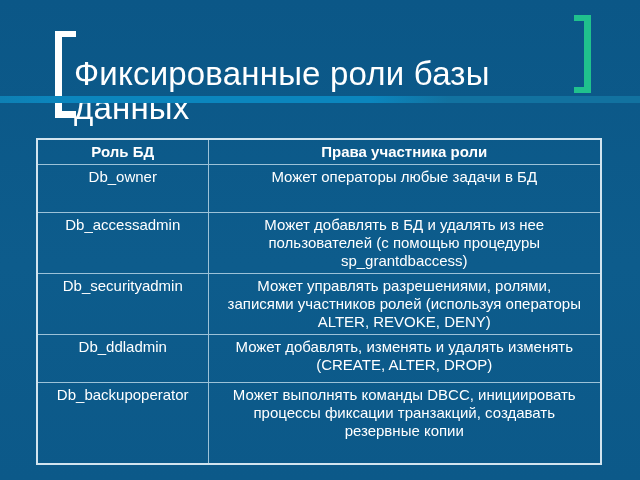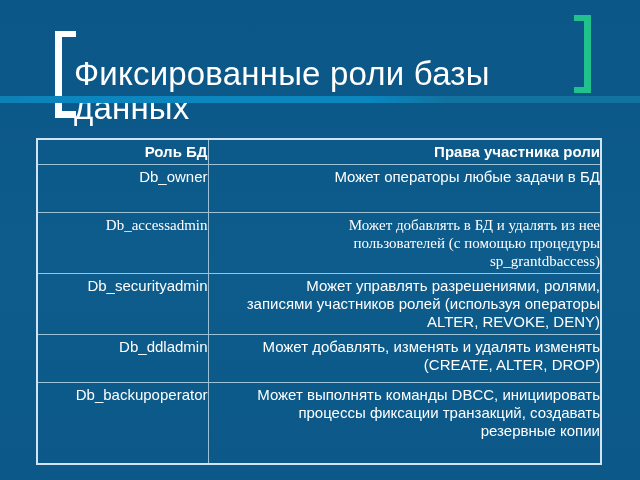--- a/index.html
+++ b/index.html
@@ -43,30 +43,30 @@
   
   table.roles {
     position:absolute; left:36px; top:138px;
     width:564px; border-collapse:collapse; table-layout:fixed;
     border:2px solid #D2E4EF;
   }
   table.roles th, table.roles td {
     border:1px solid #9CC2D8;
     padding:3px 0;
     vertical-align:top;
-    text-align:right;
+    text-align:center;
     color:#FFFFFF;
     font-size:15px; line-height:18px;
     white-space:pre-line;
     overflow:hidden;
   }
   table.roles th { font-weight:bold; }
   table.roles thead tr       { height:25px; }
   table.roles tbody tr:nth-child(1) { height:48px; }
-  table.roles tbody tr:nth-child(2) { height:60px;font-family:Liberation Serif, serif; }
+  table.roles tbody tr:nth-child(2) { height:60px; }
   table.roles tbody tr:nth-child(3) { height:61px; }
   table.roles tbody tr:nth-child(4) { height:48px; }
   table.roles tbody tr:nth-child(5) { height:81px; }
   col.c-role   { width:171px; }
   col.c-rights { width:393px; }
 </style>
 </head>
 <body>
 
 <div class="slide">

